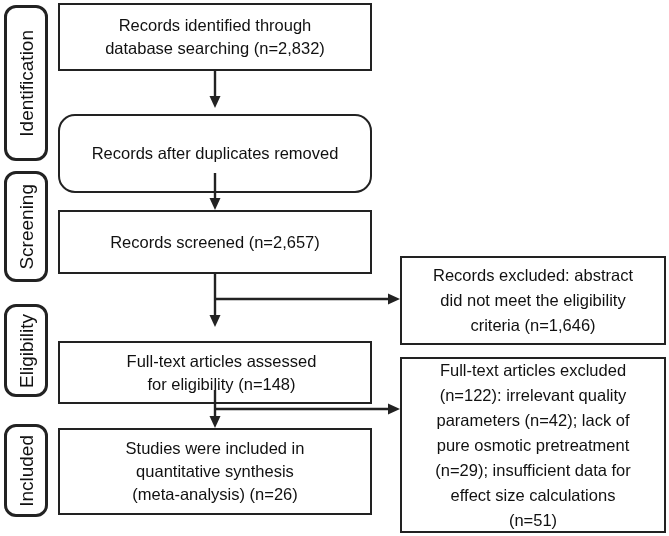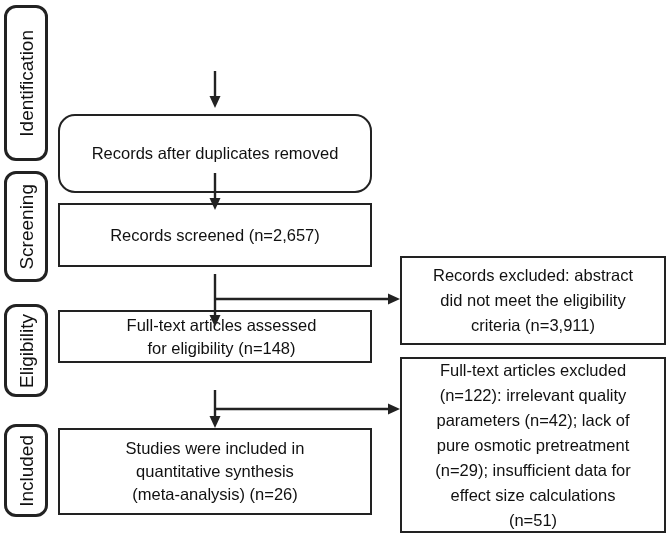--- a/index.html
+++ b/index.html
@@ -88,40 +88,44 @@
   <div class="stage" style="top:171px;height:111px;">
     <span>Screening</span>
   </div>
   <div class="stage" style="top:304px;height:93px;">
     <span>Eligibility</span>
   </div>
   <div class="stage" style="top:424px;height:93px;">
     <span>Included</span>
   </div>
 
+  <div class="flow-box" style="top:3px;height:68px;">
+    <span>Records identified through
+database searching (n=2,832)</span>
+  </div>
   <div class="flow-box" style="top:114px;height:79px;border-radius:17px;">
     <span>Records after duplicates removed</span>
   </div>
-  <div class="flow-box" style="top:203px;height:64px;">
+  <div class="flow-box" style="top:210px;height:64px;">
     <span>Records screened (n=2,657)</span>
   </div>
-  <div class="flow-box" style="top:310px;height:53px;padding-left:13px;">
+  <div class="flow-box" style="top:341px;height:63px;padding-left:13px;">
     <span>Full-text articles assessed
 for eligibility (n=148)</span>
   </div>
   <div class="flow-box" style="top:428px;height:87px;justify-content:center;">
     <span>Studies were included in
 quantitative synthesis
 (meta-analysis) (n=26)</span>
   </div>
 
   <div class="side-box" style="top:256px;height:89px;">
     <span>Records excluded: abstract
 did not meet the eligibility
-criteria (n=3,911)</span>
+criteria (n=1,646)</span>
   </div>
   <div class="side-box" style="top:357px;height:176px;justify-content:center;">
     <span>Full-text articles excluded
 (n=122): irrelevant quality
 parameters (n=42); lack of
 pure osmotic pretreatment
 (n=29); insufficient data for
 effect size calculations
 (n=51)</span>
   </div>

